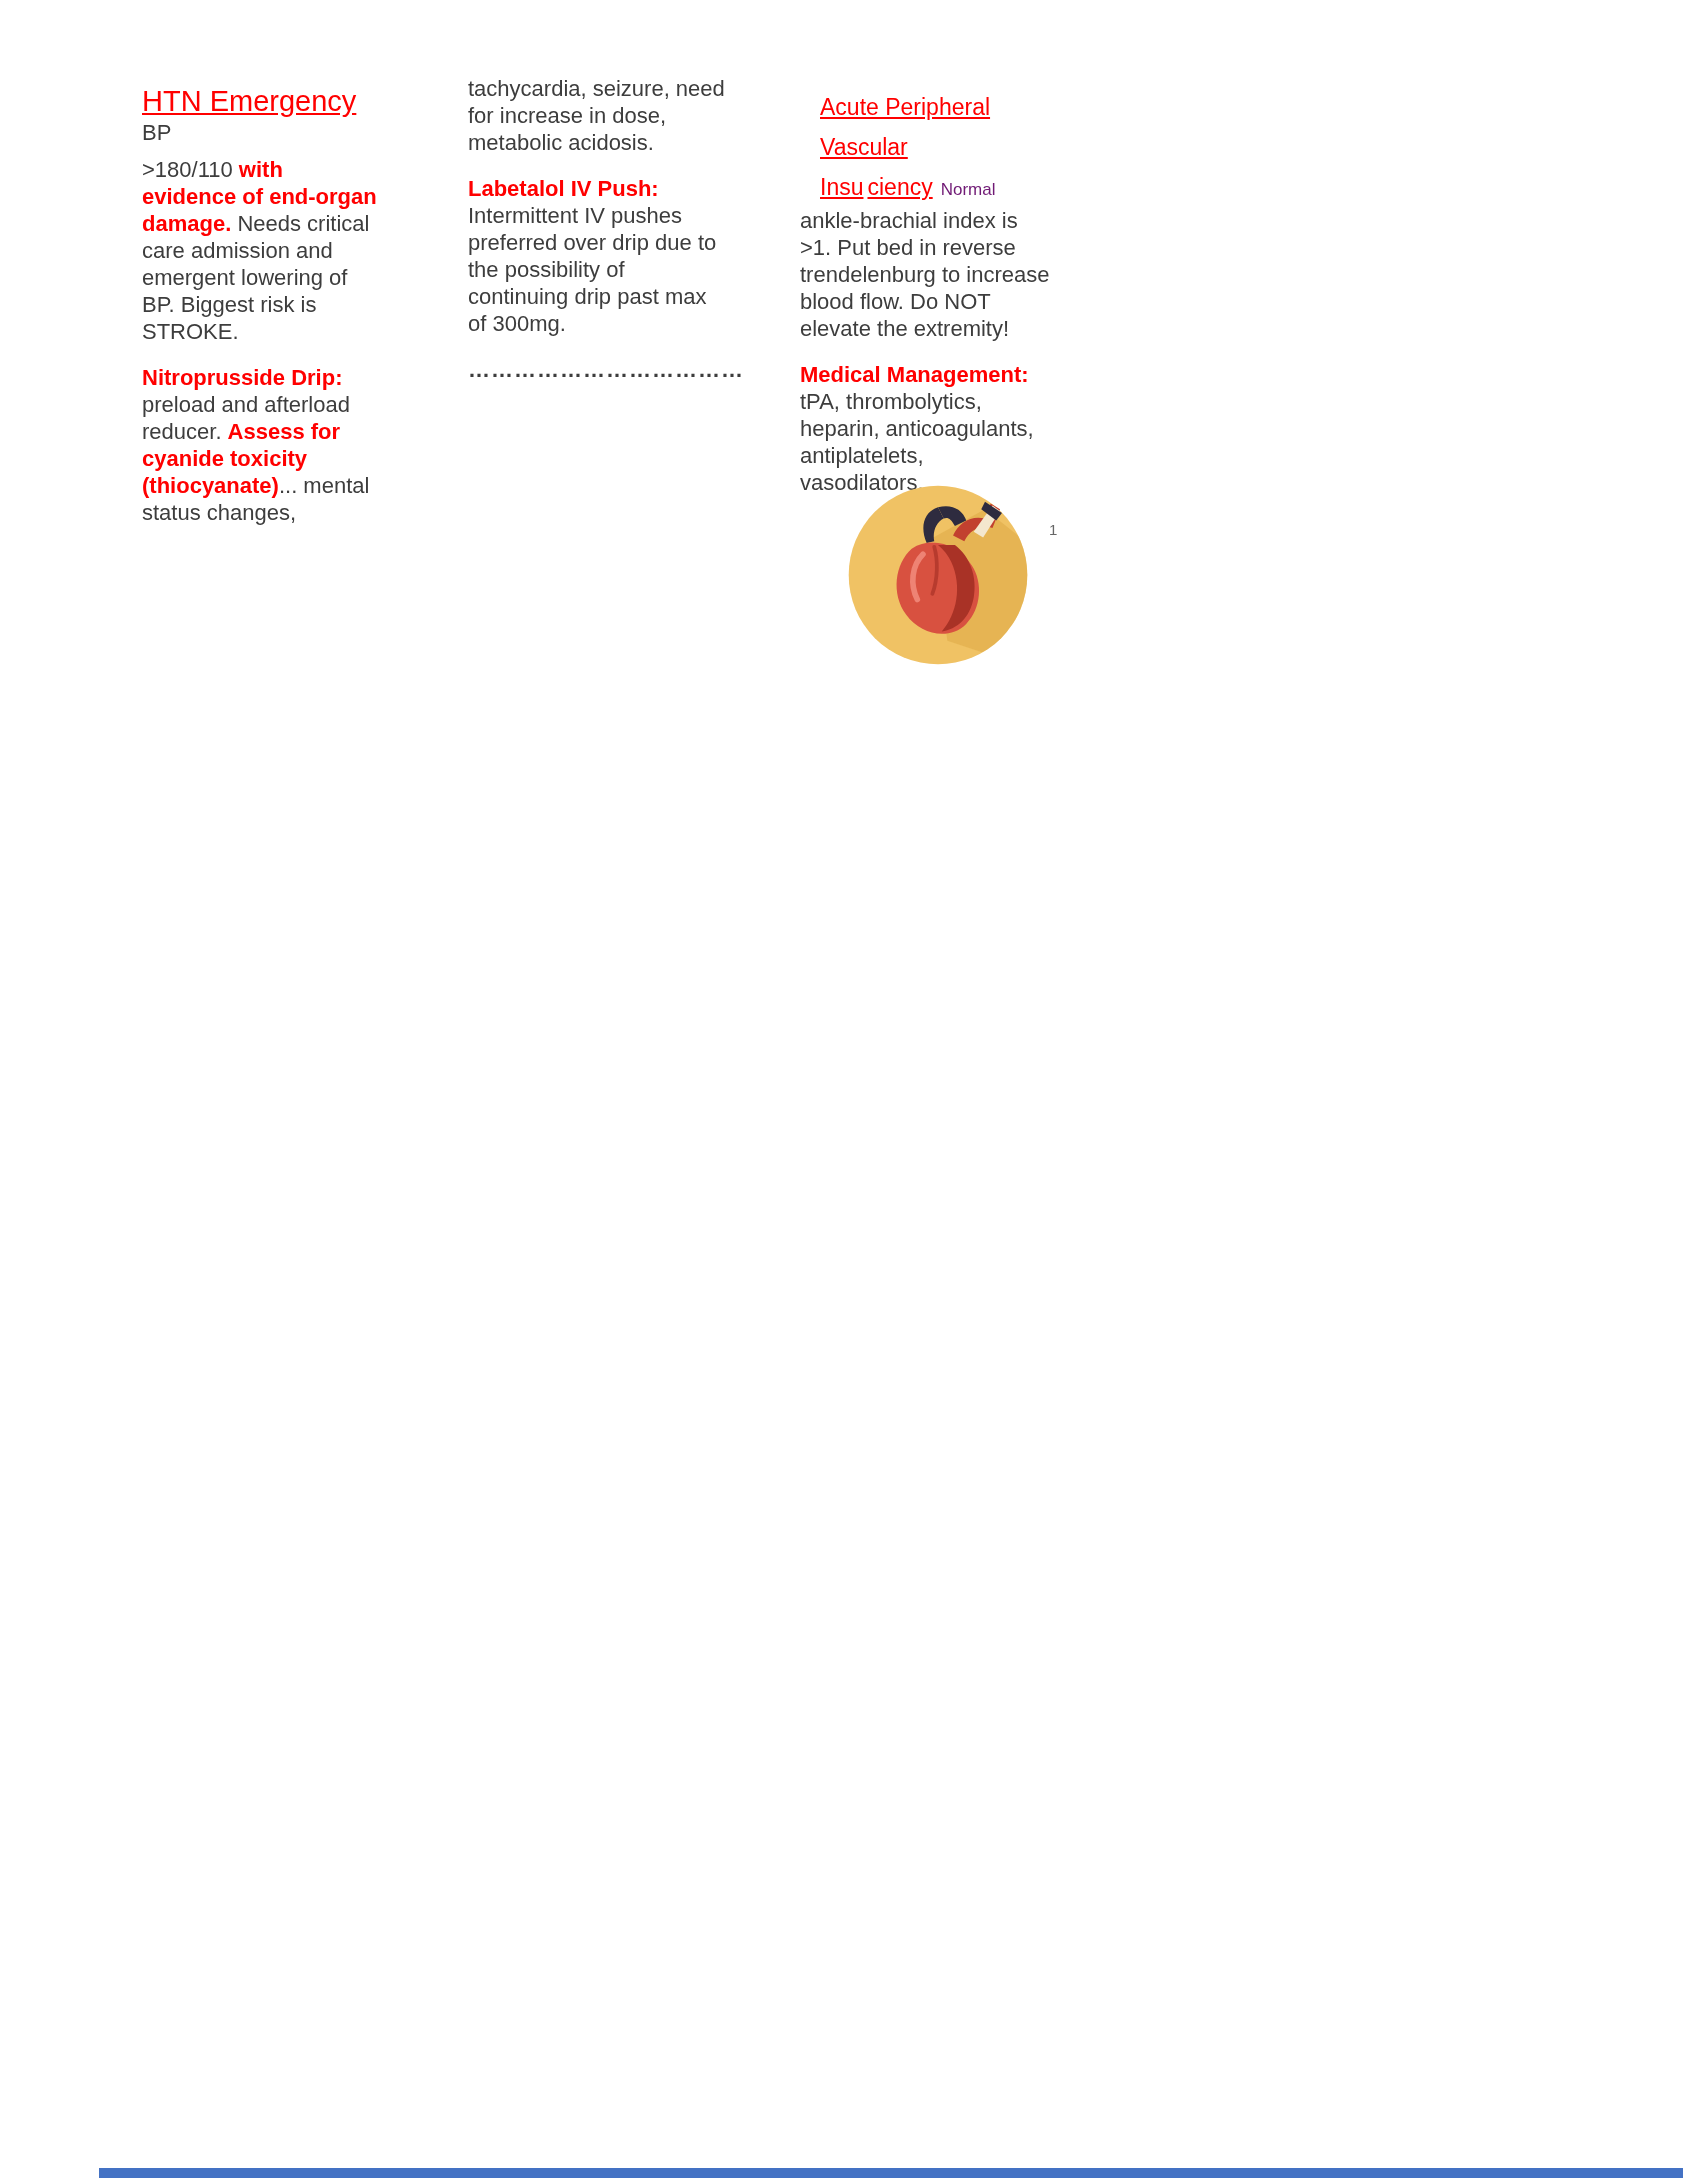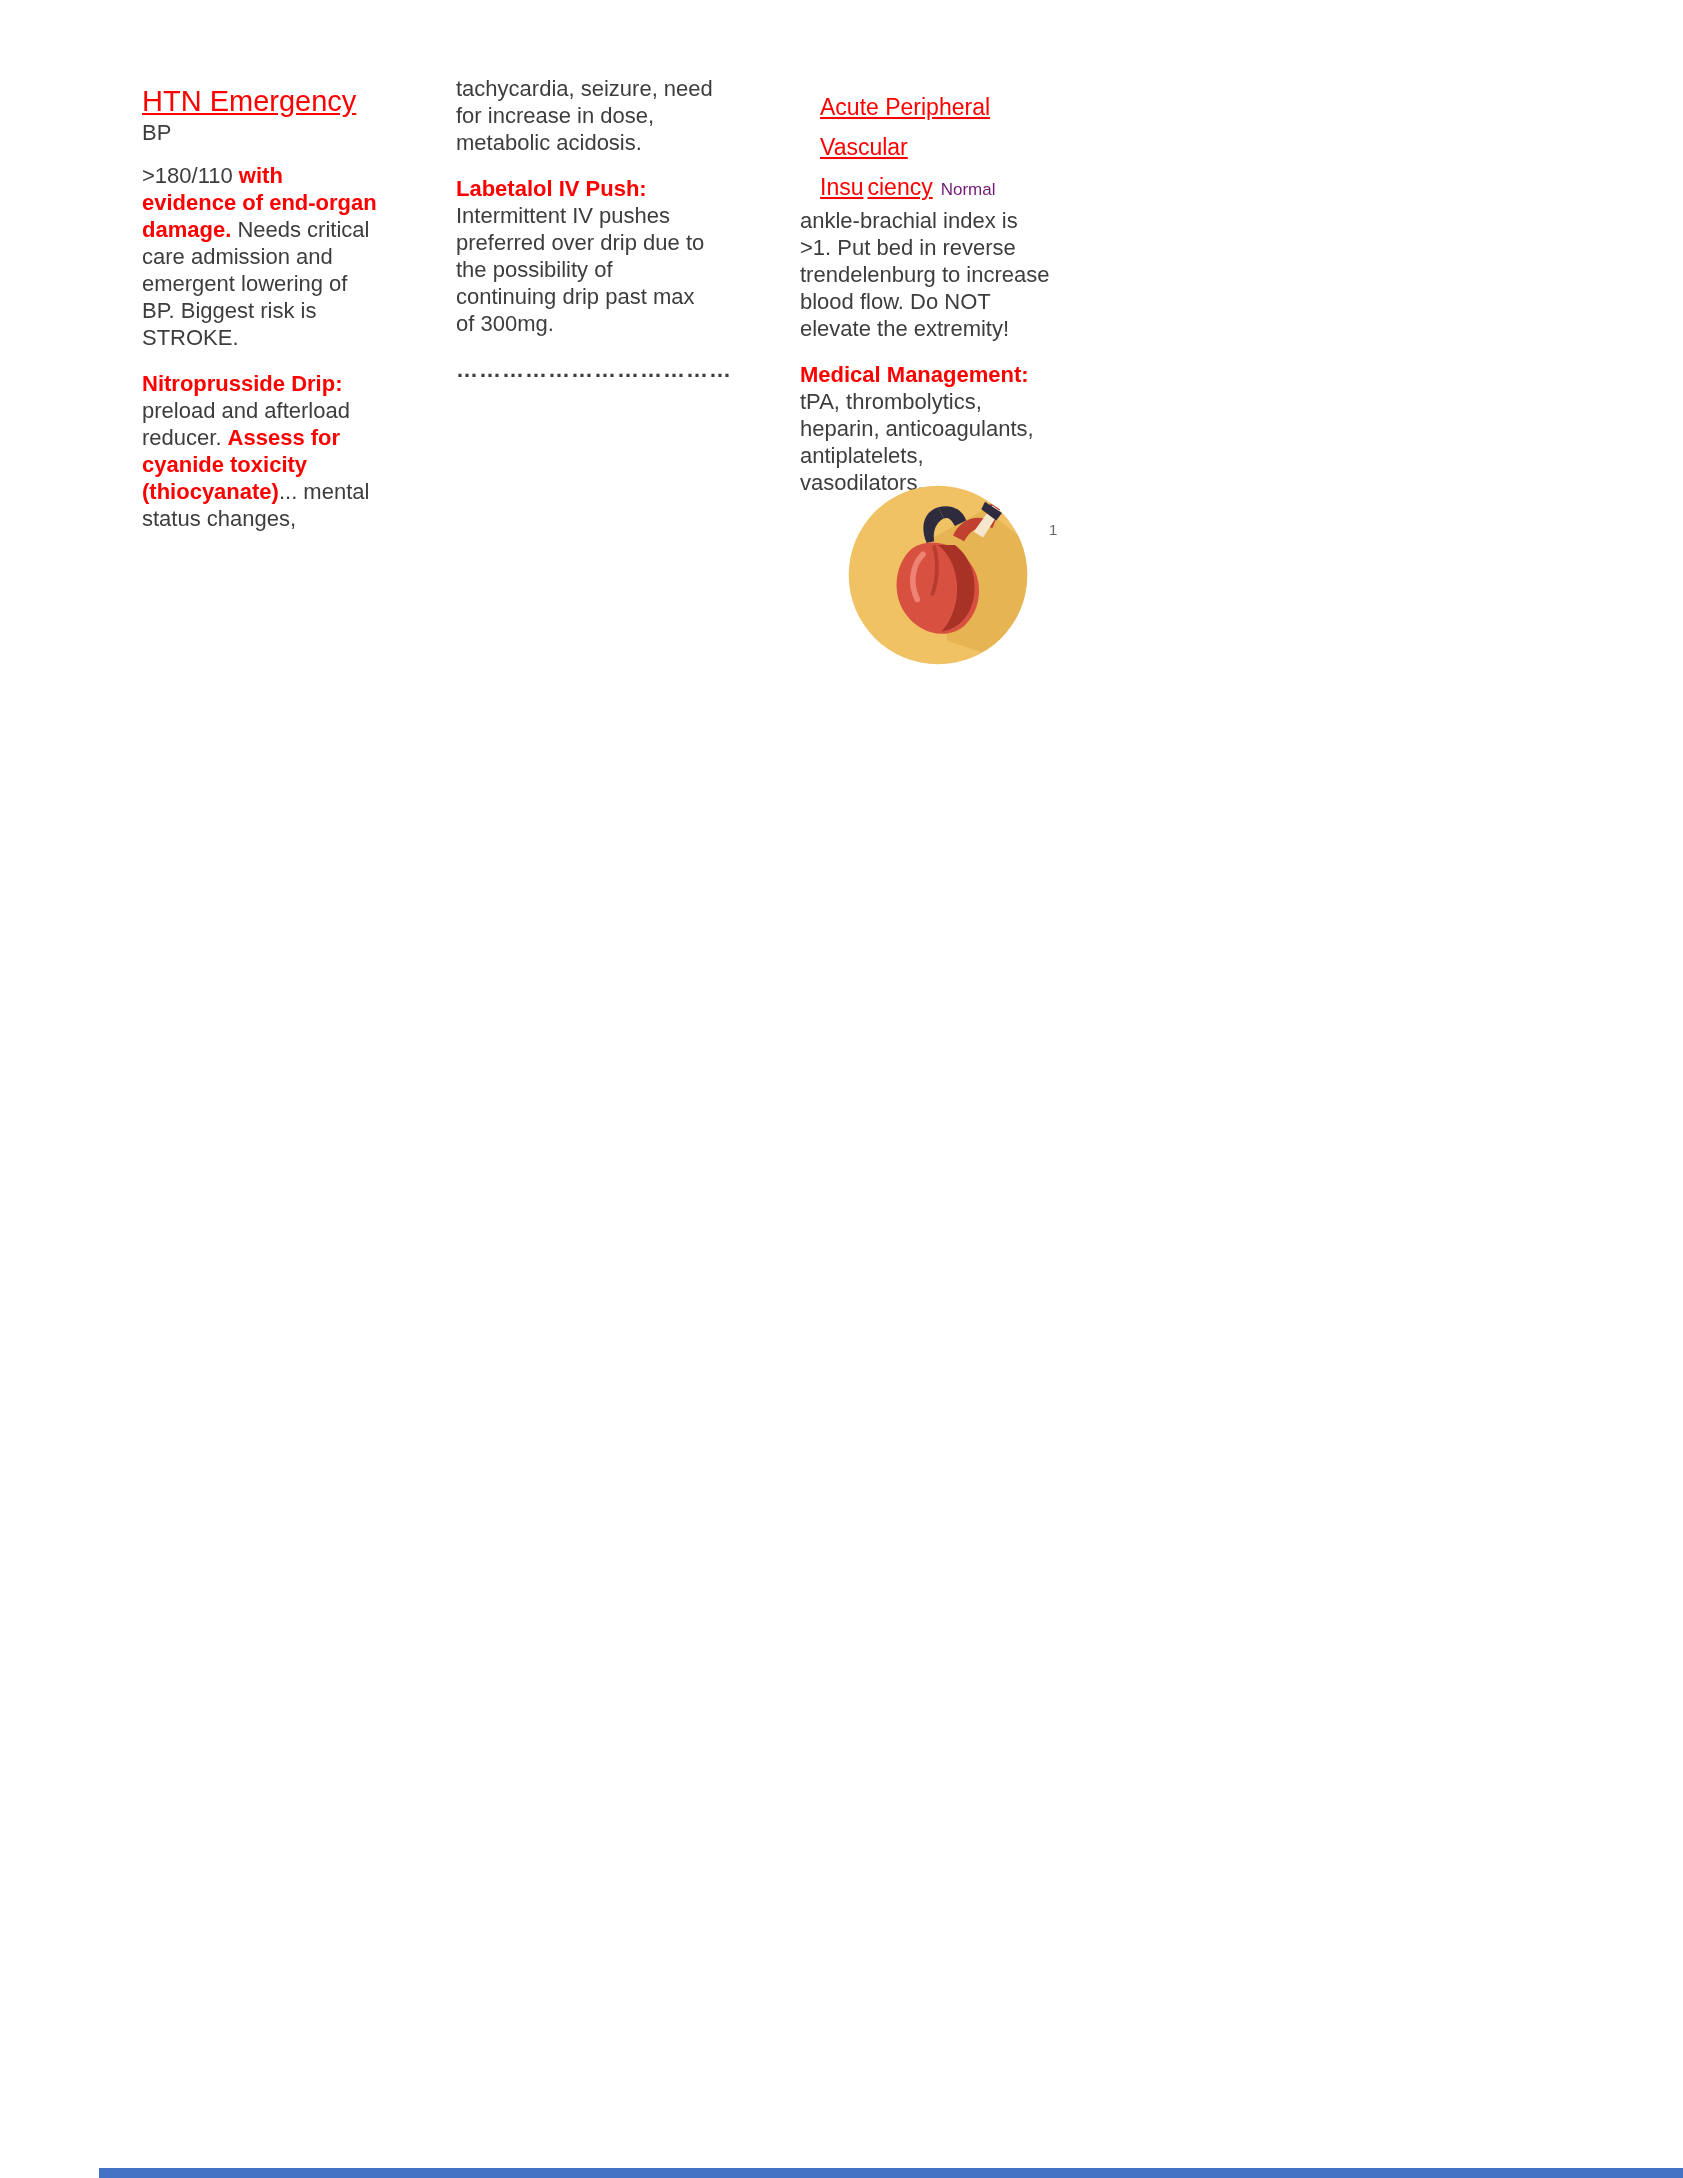--- a/index.html
+++ b/index.html
@@ -12,28 +12,28 @@
     font-family: "Liberation Sans", sans-serif;
     color: #3d3d3d;
     overflow: hidden;
   }
   .col {
     position: absolute;
     font-size: 22px;
     line-height: 27px;
   }
   #col1 { left: 142px; top: 83px;  width: 238px; }
-  #col2 { left: 456px; top: 75px;  width: 262px; }
+  #col2 { left: 468px; top: 75px;  width: 262px; }
   #col3 { left: 800px; top: 87px;  width: 252px; }
 
   .col p { margin: 0 0 19px 0; }
   .rb   { color: #ff0000; font-weight: bold; }
   .rb-block { color: #ff0000; font-weight: bold; display: block; }
 
-  .h1-wrap { margin: 0 0 16px 0; }
+  .h1-wrap { margin: 0 0 10px 0; }
   .h1 {
     font-size: 29px;
     line-height: 36px;
     color: #ff0000;
     text-decoration: underline;
   }
   .h1-suffix { font-size: 22px; color: #3d3d3d; }
 
   .h3 {
     color: #ff0000;

